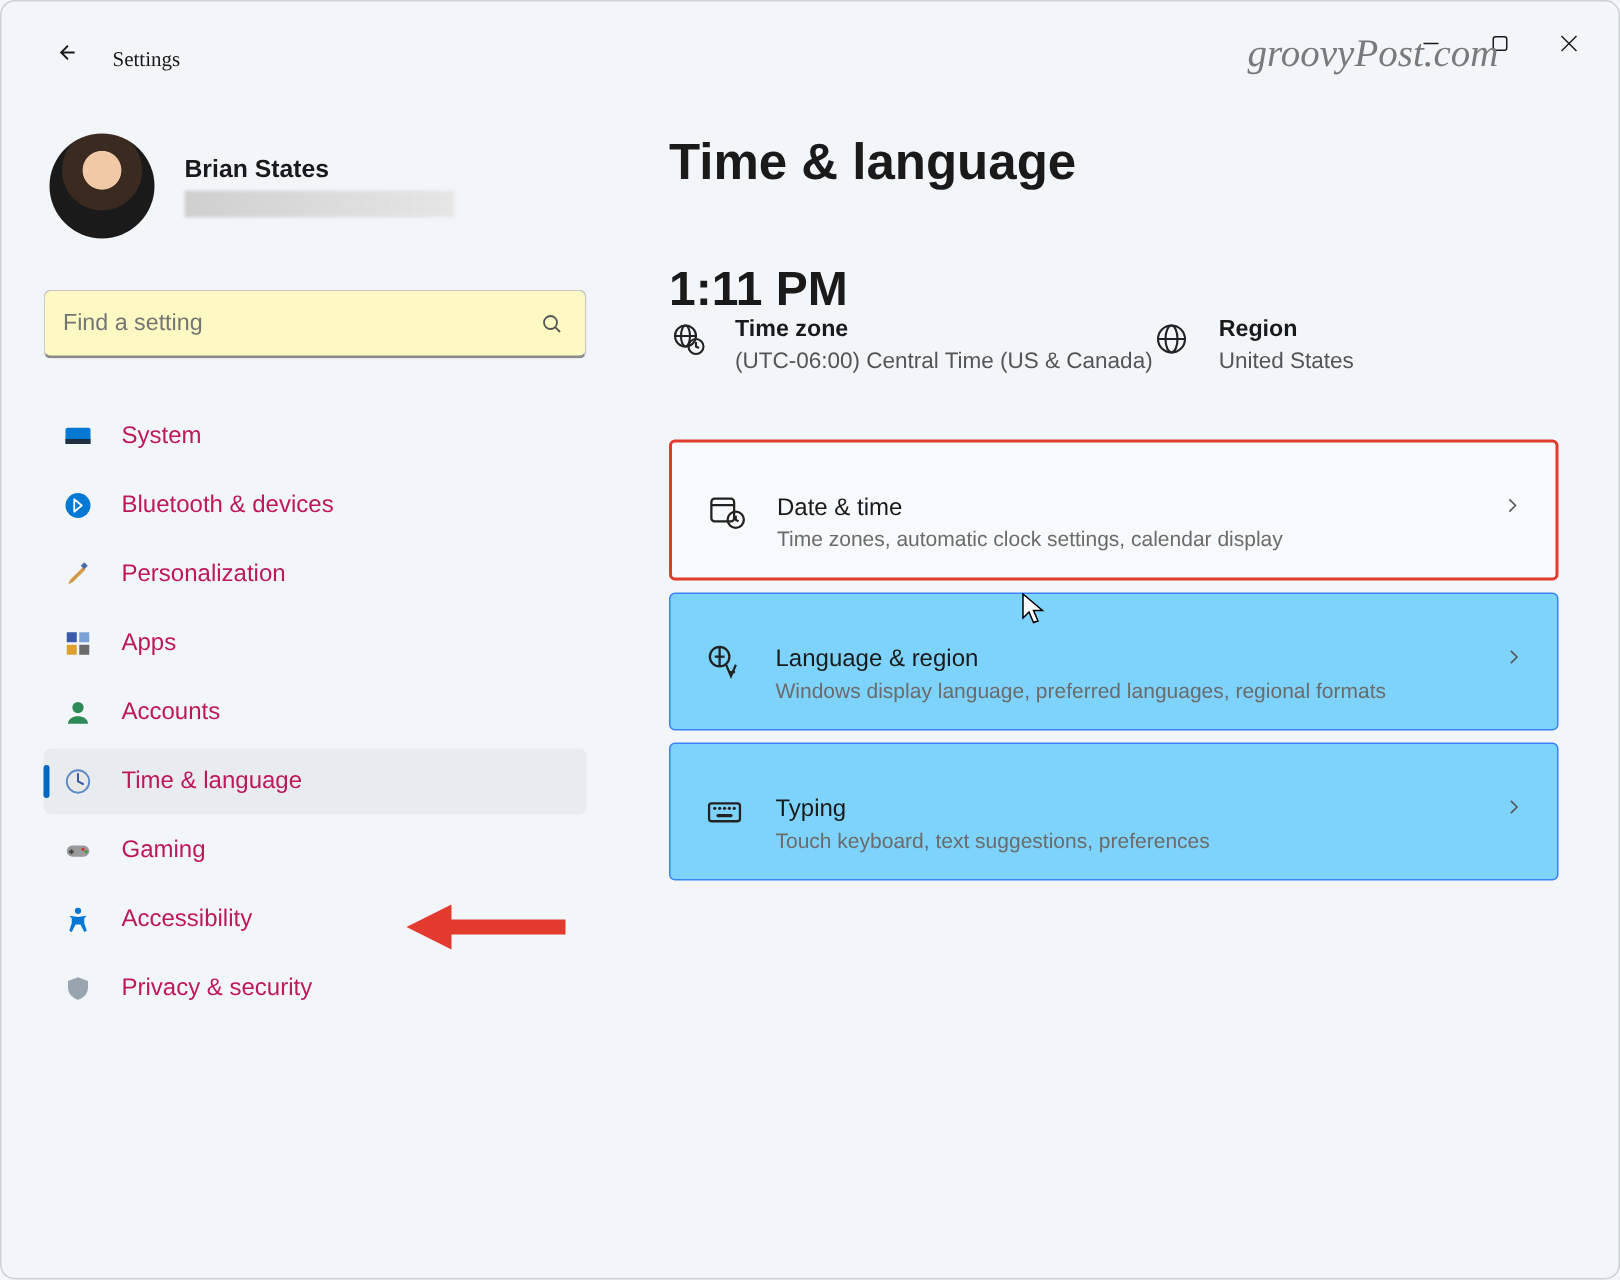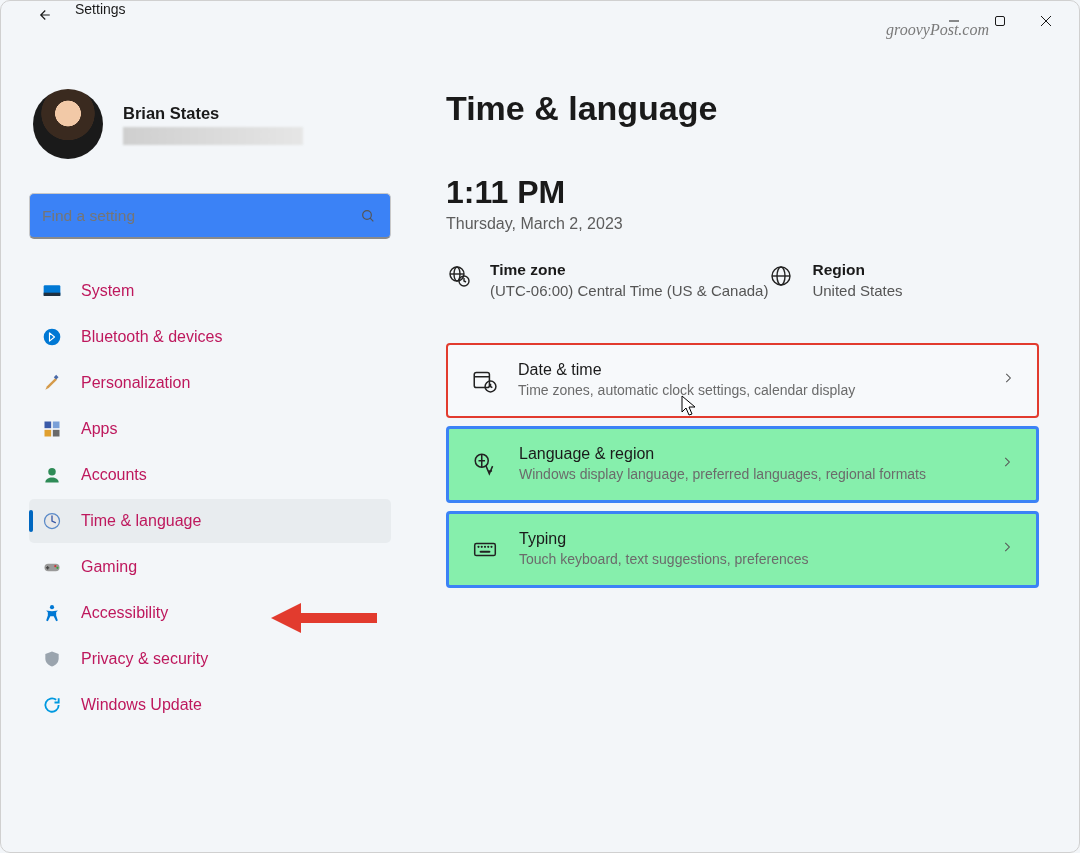--- a/index.html
+++ b/index.html
@@ -9,51 +9,52 @@
     width: 1080px;
     height: 853px;
     overflow: hidden;
     position: relative;
     border-radius: 10px;
     border: 1px solid #d0d0d0;
   }
   
   .titlebar {
     display: flex;
-    align-items: flex-start;
+    align-items: flex-end;
     height: 48px;
     padding: 0 10px 0 28px;
+    font-family: Liberation Serif, serif;
   }
   .titlebar .back { width: 28px; height: 28px; display:flex;align-items:center;justify-content:center; cursor:pointer; }
   .titlebar .app-title { margin-left: 18px; font-size: 14px; color: #1a1a1a; }
   .win-controls { margin-left: auto; display: flex; gap: 0; }
   .win-controls .ctrl { width: 46px; height: 40px; display:flex;align-items:center;justify-content:center; cursor:pointer; }
   .watermark {
-    position: absolute; top: 20px; right: 90px;
-    font-family: Georgia, serif; font-size: 16px; color: #7a7a7a;
+    position: absolute; top: 20px; right: 80px;
+    font-family: Georgia, serif; font-size: 26px; color: #7a7a7a;
     font-style: italic;
   }
   
   .app { display: flex; height: calc(100% - 48px); }
   .sidebar { width: 395px; padding: 40px 10px 0 28px; display:flex; flex-direction:column; }
   .profile { display:flex; align-items:center; gap: 20px; margin-bottom: 34px; padding-left:4px; }
   .avatar {
     width: 70px; height: 70px; border-radius: 50%;
     background: radial-gradient(circle at 50% 35%, #f2c9a7 22%, #3a2a1f 23% 46%, #1a1a1a 47% 100%);
     position: relative;
   }
   .profile-name { font-weight: 600; font-size: 16.5px; color:#1a1a1a; }
   .profile-email {
     width: 180px; height: 18px; margin-top:4px;
     background: linear-gradient(90deg,#cfcfcf,#e6e6e6);
     filter: blur(1px);
   }
   .search {
     display:flex; align-items:center;
-    background:#3b82f6; border:1px solid #c8c8c8; border-bottom:2px solid #8a8a8a;
+    background:#fef9c3; border:1px solid #c8c8c8; border-bottom:2px solid #8a8a8a;
     border-radius:5px; height:46px; padding:12px 12px; width: 362px; margin-bottom: 30px;
   }
   .search input {
     flex:1; border:none; outline:none; font-size:15.5px; background:transparent; color:#333;
   }
   .search .icon-slot { width:20px; display:flex; justify-content:center; }
   .nav { list-style:none; display:flex; flex-direction:column; gap:2px; width: 362px; }
   .nav-item {
     display:flex; align-items:center; gap:18px;
     height:44px; padding: 0 10px 0 12px;
@@ -70,27 +71,27 @@
   .main { flex:1; padding: 40px 40px 0 50px; overflow:auto; }
   .page-title { font-size:34px; font-weight:600; color:#1a1a1a; margin-bottom: 46px; }
   .time-big { font-size:32px; font-weight:600; color:#1a1a1a; }
   .date-line { font-size:16px; color:#5c5c5c; margin-top:4px; margin-bottom: 28px; }
   .info-row { display:flex; margin-bottom: 44px; }
   .info-card { display:flex; gap:18px; align-items:flex-start; }
   .info-card .lbl { font-size:15.5px; font-weight:600; color:#1a1a1a; margin-bottom:3px; }
   .info-card .val { font-size:15px; color:#555; }
   .info-icon { width:26px; height:26px; display:flex; align-items:center; justify-content:center; margin-top:2px; }
   .setting-card {
-    background:#86efac; border:3px solid #3b82f6; border-radius:4px;
+    background:#7dd3fc; border:1px solid #3b82f6; border-radius:4px;
     display:flex; align-items:center; gap:20px;
     padding:16px 22px; margin-bottom:8px; cursor:pointer;
   }
   .setting-card.highlight { border:2.5px solid #e23b2e; background:#f7f9fb; }
   .setting-icon { width:28px; height:28px; display:flex; align-items:center; justify-content:center; flex-shrink:0; }
-  .setting-text { flex:1; }
+  .setting-text { flex:1;margin-top:19px; }
   .setting-title { font-size:16px; color:#1a1a1a; margin-bottom:2px; }
   .setting-desc { font-size:14px; color:#6b6b6b; line-height:1.35; }
   .chev { color:#6b6b6b; flex-shrink:0; }
   
   .red-arrow {
     position:absolute; left:270px; top:597px; width:110px; height:40px; pointer-events:none;
   }
   
   .cursor-arrow {
     position:absolute; left:680px; top:394px; width:16px; height:22px; pointer-events:none;
@@ -227,36 +228,27 @@
         <span>Accessibility</span>
       </li>
       <li class="nav-item">
         <span class="nav-icon">
           <svg width="20" height="20" viewBox="0 0 24 24" fill="#9aa4ae">
               <path d="M12 3l8 3v5c0 5-3.5 8.5-8 10-4.5-1.5-8-5-8-10V6l8-3z"></path>
             </svg>
         </span>
         <span>Privacy &amp; security</span>
       </li>
-      <li class="nav-item">
-        <span class="nav-icon">
-          <svg width="20" height="20" viewBox="0 0 24 24" fill="none" stroke="#0099e0" stroke-width="2.2">
-              <path d="M20 12a8 8 0 1 1-3-6.2M20 4v5h-5"></path>
-            </svg>
-        </span>
-        <span>Windows Update</span>
-      </li>
     </ul>
   </aside>
 
   <main class="main">
     <h1 class="page-title">Time &amp; language</h1>
 
     <div class="time-big">1:11 PM</div>
-    <div class="date-line">Thursday, March 2, 2023</div>
 
     <div class="info-row">
       <div class="info-card">
         <span class="info-icon">
           <svg width="24" height="24" viewBox="0 0 24 24" fill="none" stroke="#222" stroke-width="1.4">
               <circle cx="10" cy="10" r="7"></circle>
               <ellipse cx="10" cy="10" rx="3" ry="7"></ellipse>
               <line x1="3" y1="10" x2="17" y2="10"></line>
               <circle cx="17" cy="17" r="5"></circle>
               <path d="M17 14v3l2 1"></path>

